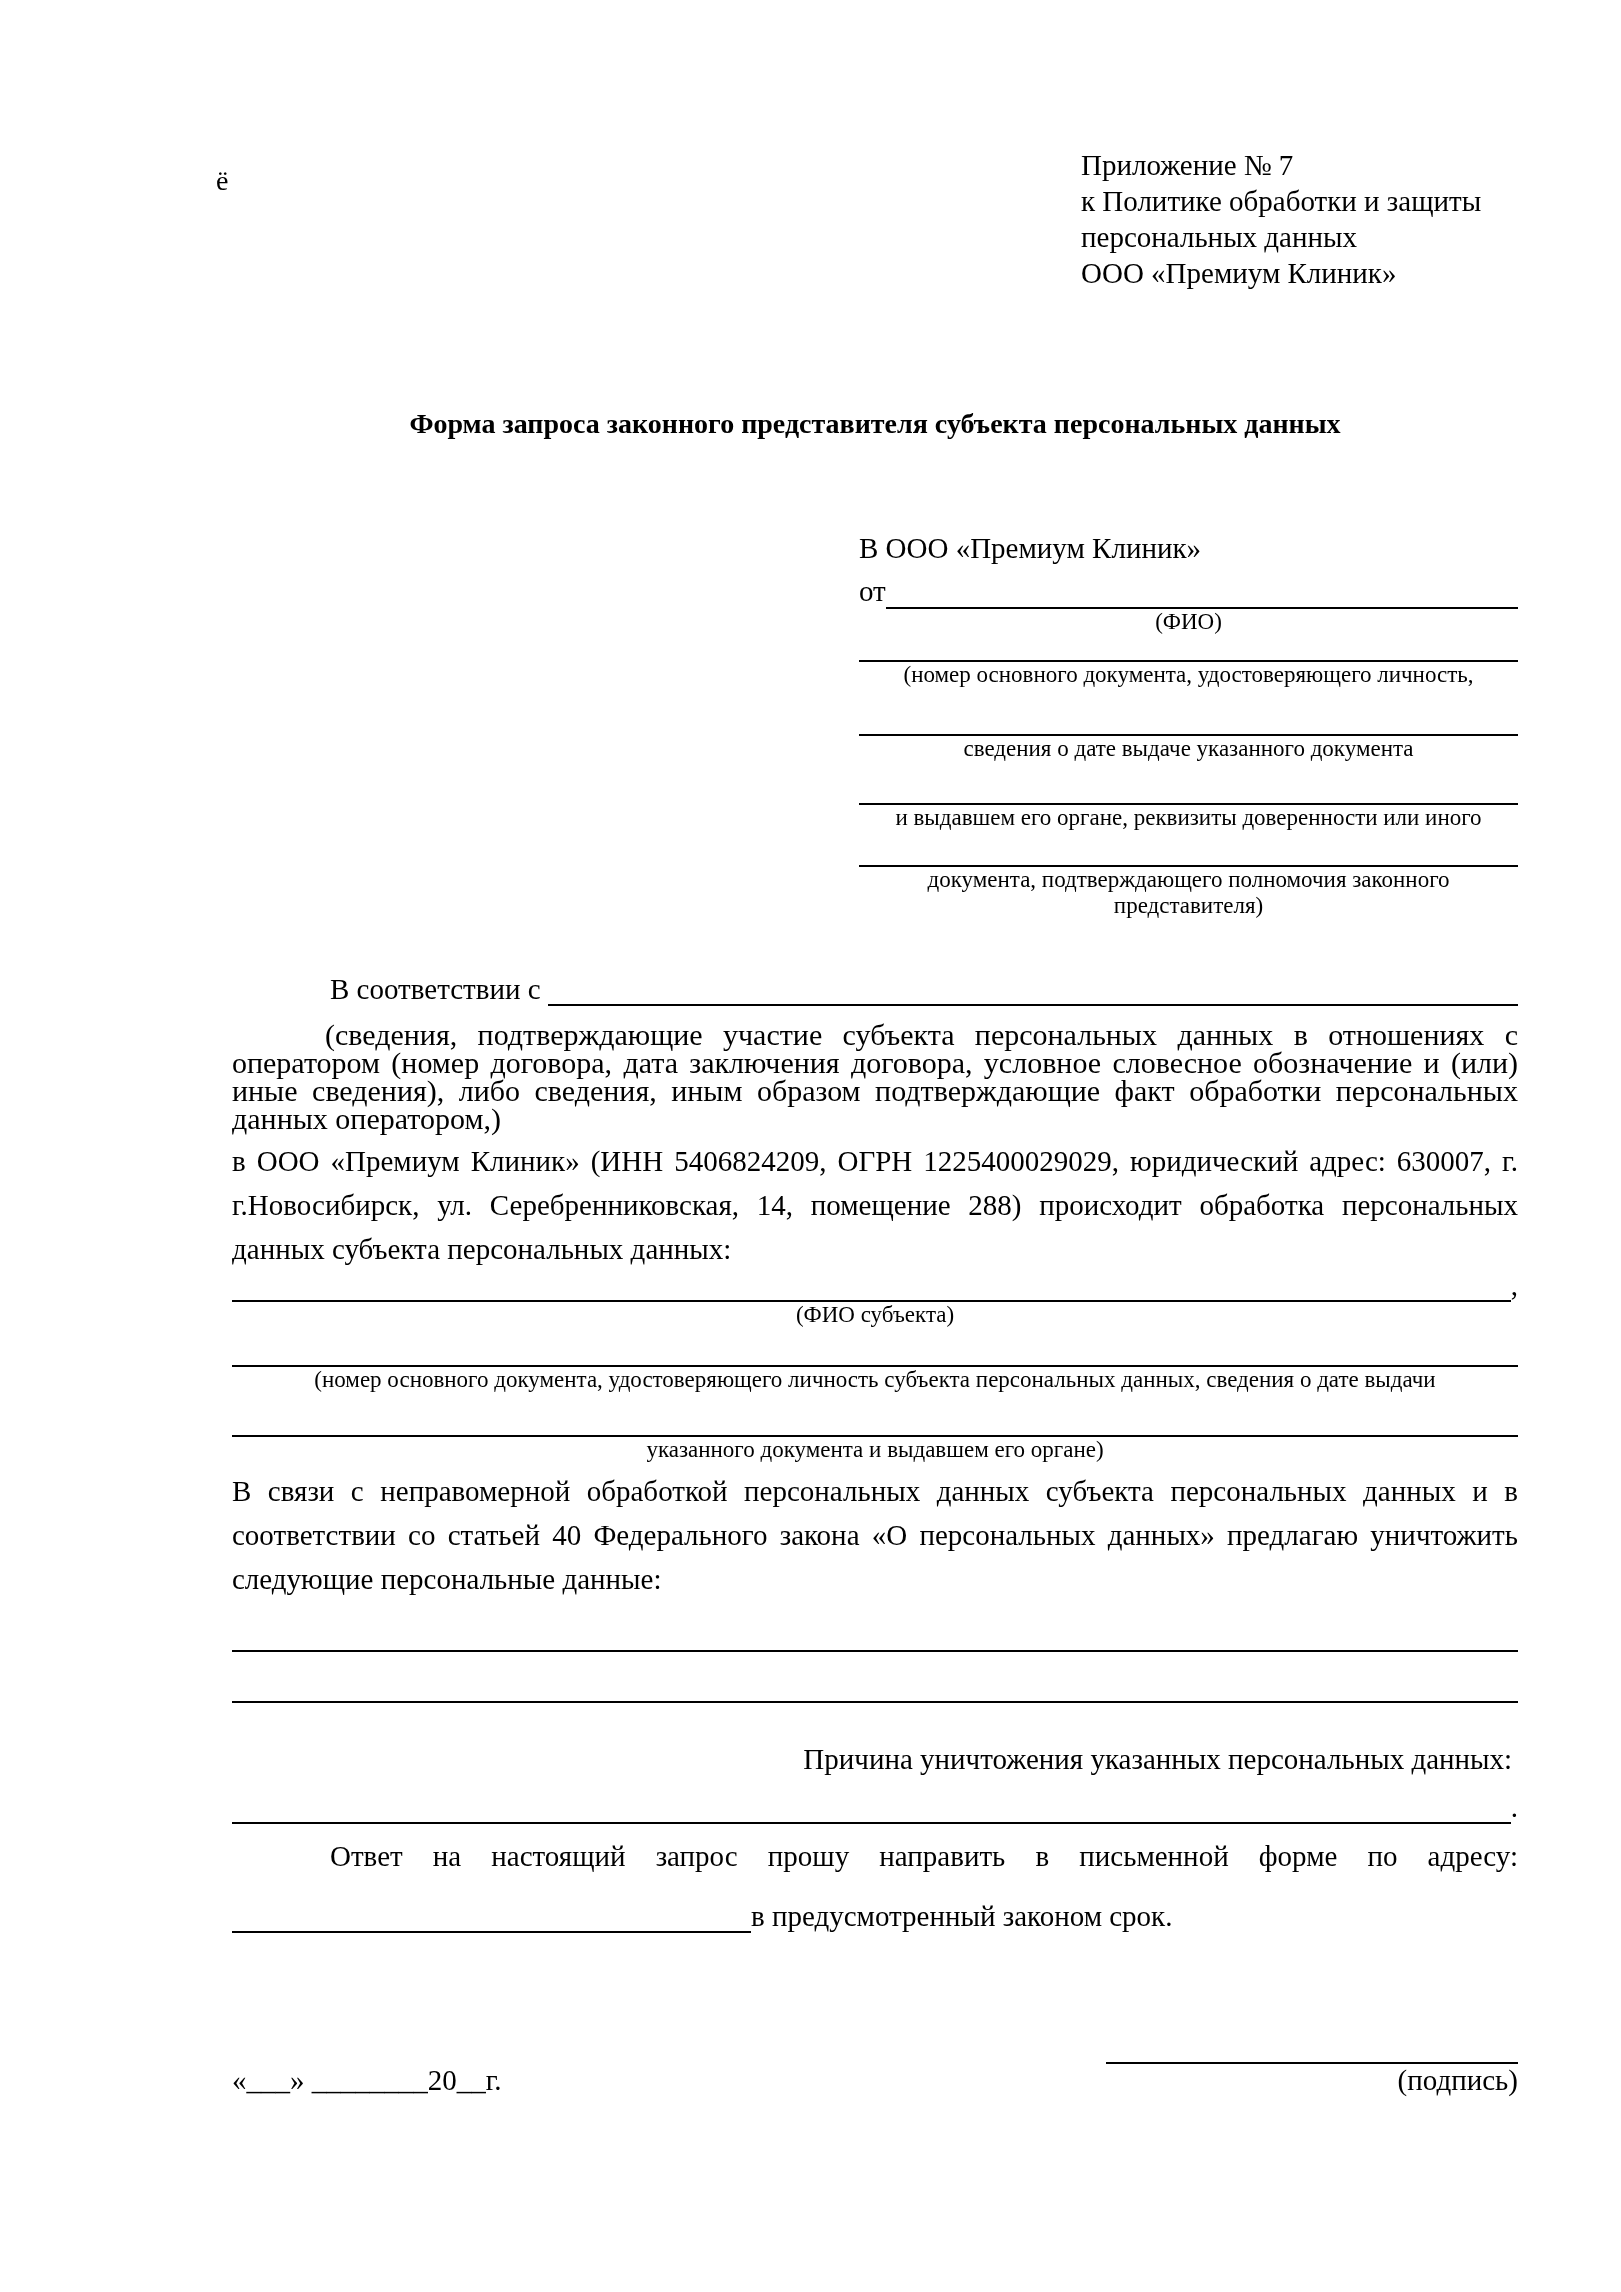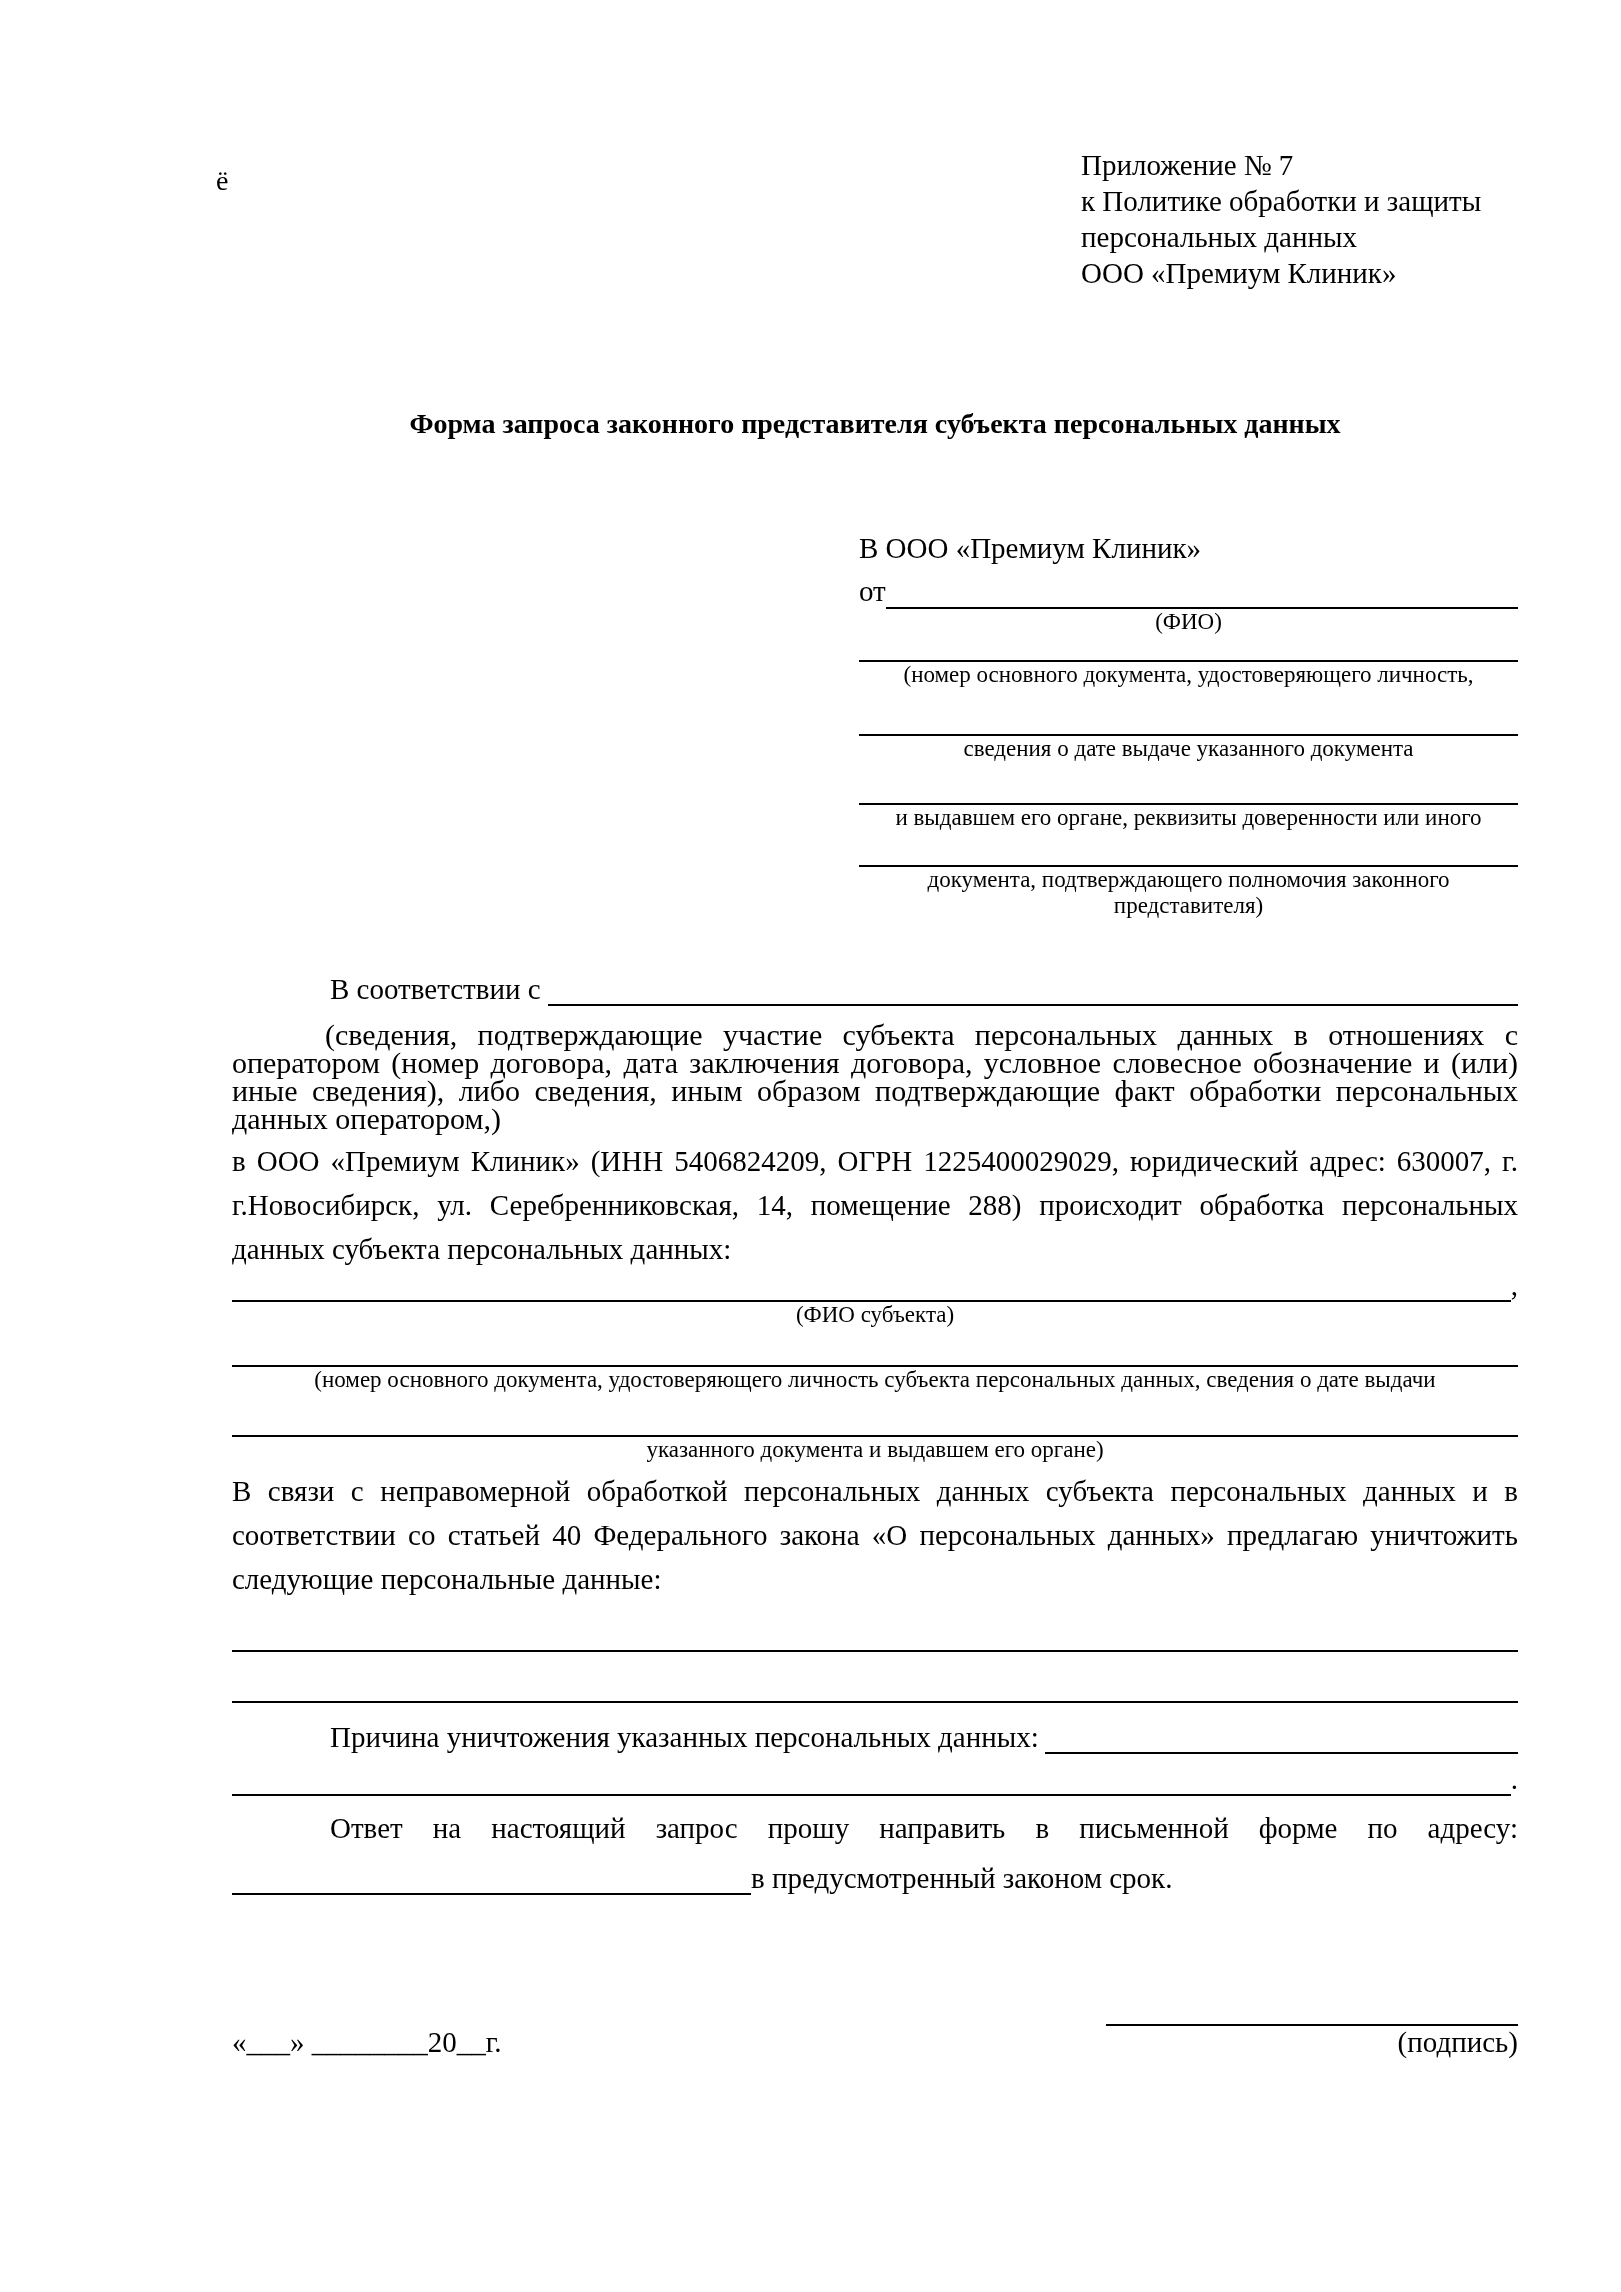--- a/index.html
+++ b/index.html
@@ -46,33 +46,33 @@
     text-indent:93px;
     font-family:Liberation Serif, serif;
   }
   .para { margin-top:5.9px; line-height:44px; text-align:justify; }
   .comma-line { height:31px; }
   .comma-line .fill { height:27.4px; }
   .rule { border-bottom:2.9px solid #000; }
   .r1 { margin-top:37px; }
   .r2 { margin-top:43px; }
   .blank-r { margin-top:49px; }
-  .reason { margin-top:12px; height:39px; }
+  .reason { margin-top:40px; height:39px;flex-direction:column; }
   .reason .lead { padding-left:98px; white-space:nowrap; padding-right:5.9px; }
   .reason .fill { height:35px; }
   .period-line { margin-top:9.8px; height:33px; }
   .period-line .fill { height:29px; }
   .reply1 {
     margin-top:9.8px;
     line-height:44px;
     text-indent:98px;
     text-align:justify;
     text-align-last:justify;
   }
-  .reply2 { height:39px; margin-top:6px; }
+  .reply2 { height:39px; margin-top:16px; }
   .reply2 .addr-blank { width:519px; border-bottom:2.9px solid #000; height:33px; }
   .reply2 .suffix { white-space:nowrap; }
   .sigrow { margin-top:100px; display:flex; justify-content:space-between; align-items:flex-end; }
   .sigright { display:flex; align-items:flex-end;flex-direction:column; }
   .sigright .sig-blank { width:412px; border-bottom:2.9px solid #000; height:31px; }
 </style>
 </head>
 <body>
 
 <div class="page">

